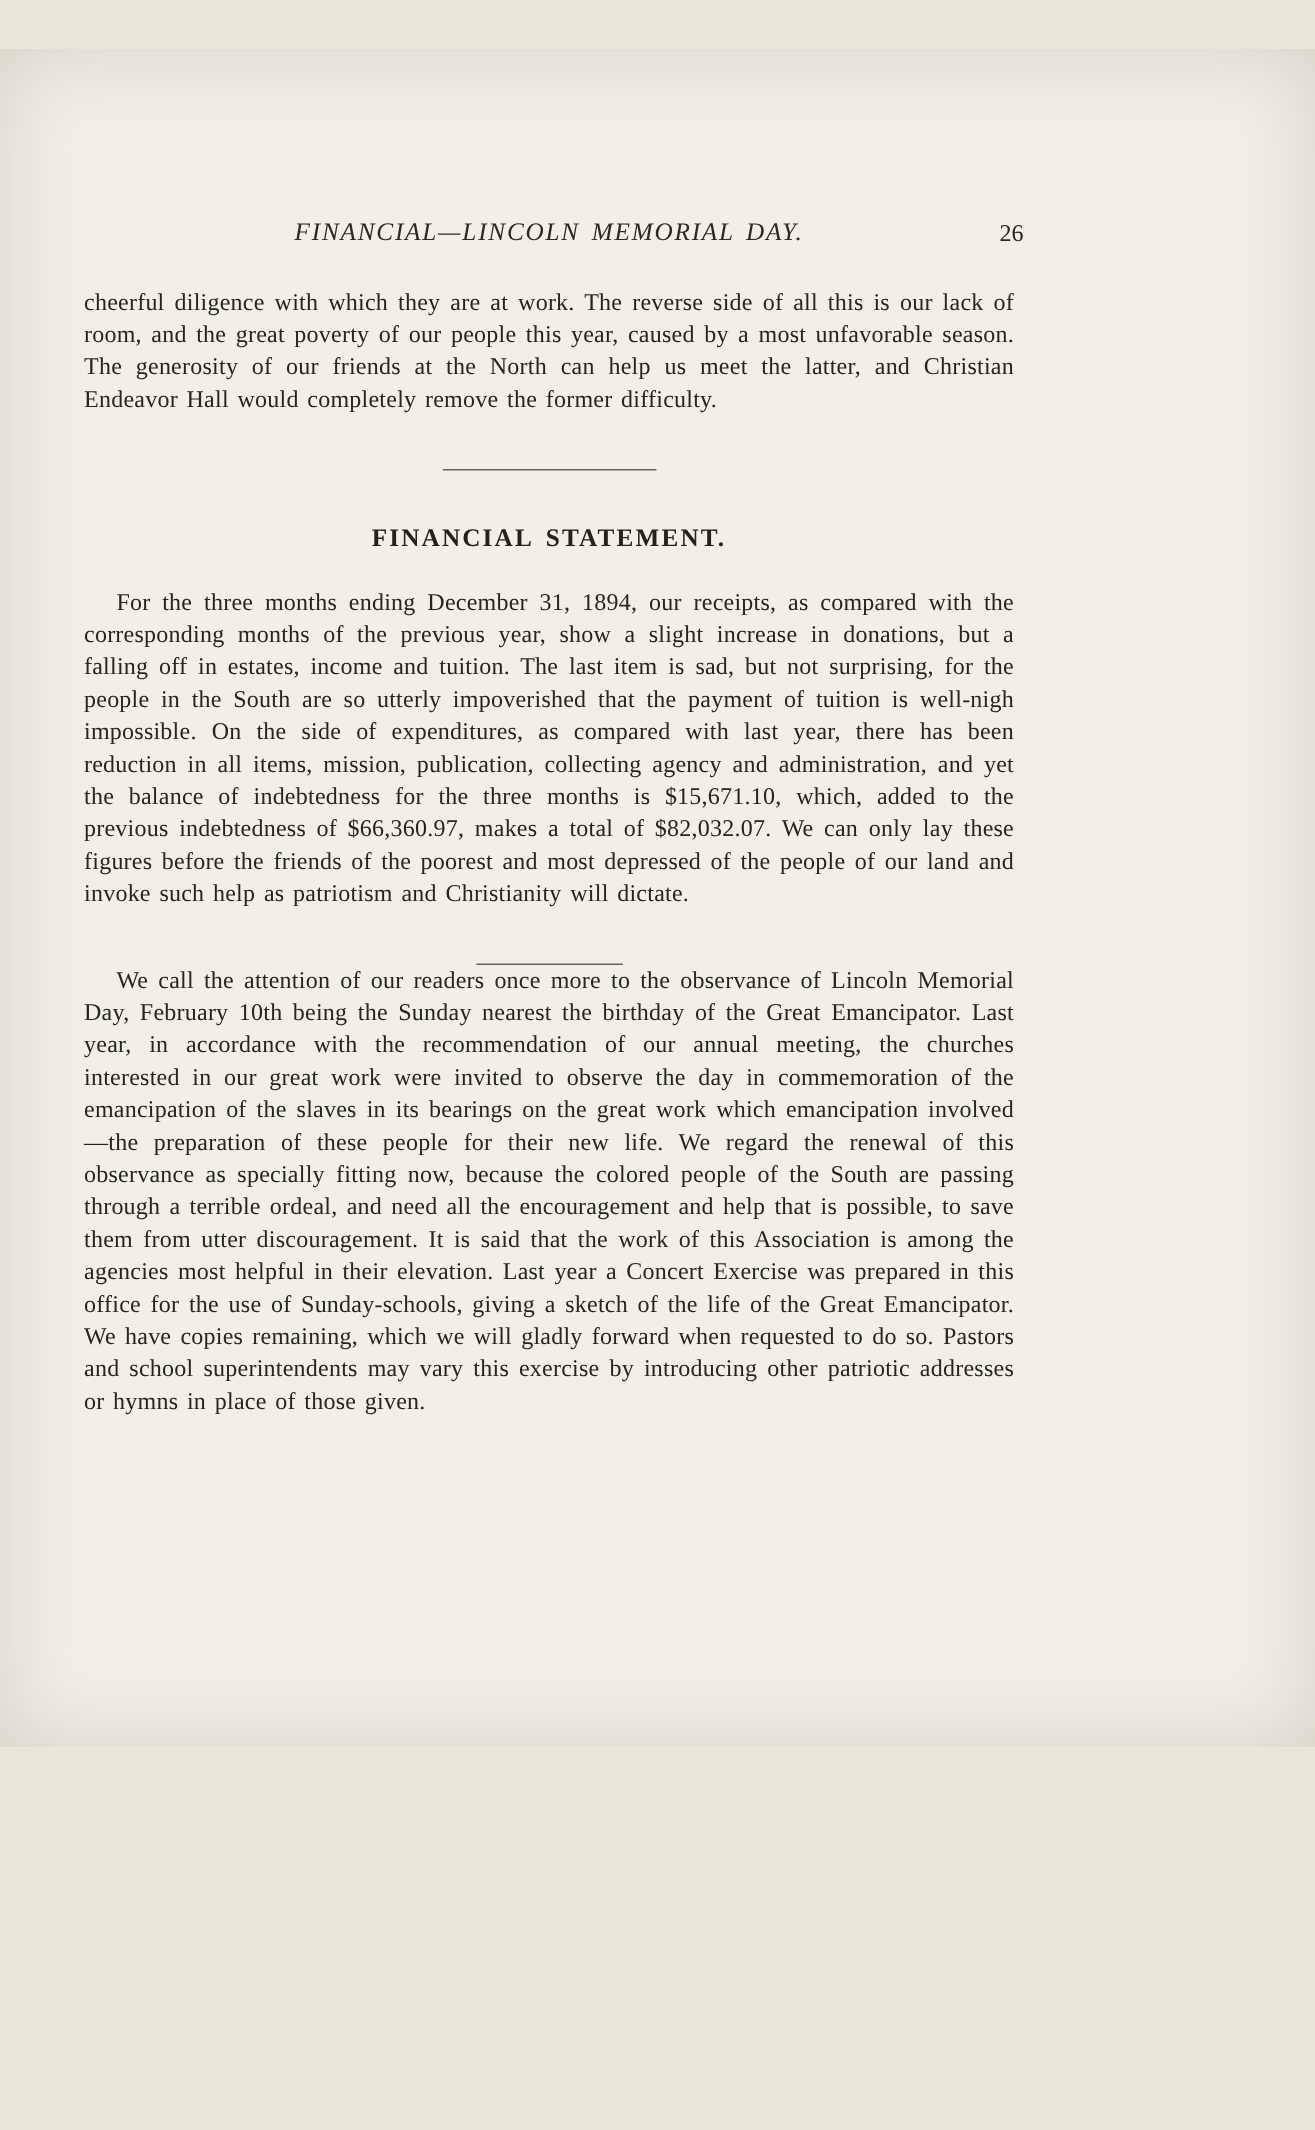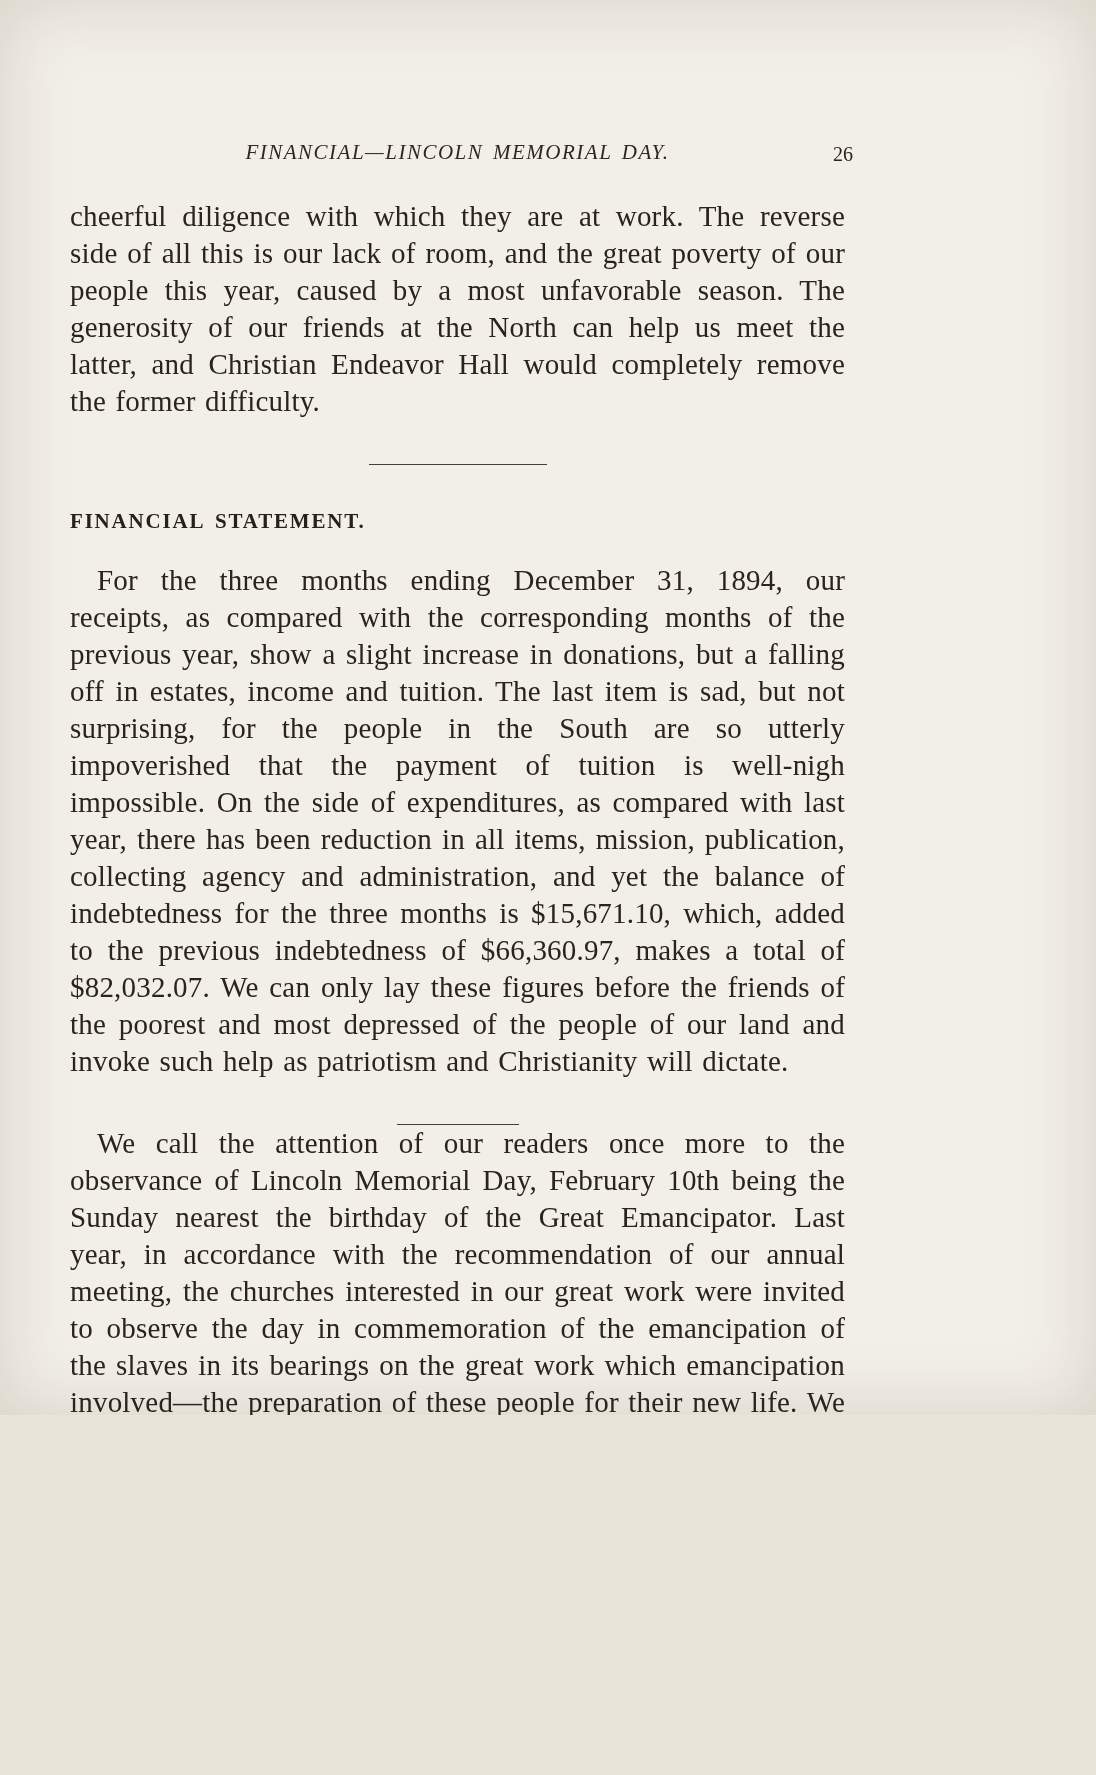--- a/index.html
+++ b/index.html
@@ -13,20 +13,21 @@
     font-family: "Liberation Serif", "DejaVu Serif", serif;
   }
   .page {
     position: relative;
     width: 1096px;
     height: 1415px;
     background: #f2efe7;
     color: #2a241c;
     box-shadow: inset 0 0 70px rgba(115, 105, 85, 0.22);
     overflow: hidden;
+    margin-top: 41px;
   }
   .content {
     position: absolute;
     left: 70px;
     top: 140px;
     width: 775px;
   }
   .running-header {
     position: relative;
     height: 30px;
@@ -42,41 +43,41 @@
     color: #2e2820;
   }
   .page-number {
     position: absolute;
     right: -8px;
     top: 3px;
     font-size: 20px;
     font-style: normal;
   }
   p.body-text {
-    font-size: 29px;
-    line-height: 37px;
+    font-size: 20px;
+    line-height: 27px;
     text-align: justify;
     margin: 0;
     letter-spacing: 0.2px;
     word-spacing: 2px;
   }
   p.indent {
     text-indent: 27px;
   }
   .divider {
     height: 1px;
     background: #463f34;
     margin: 44px auto 0 auto;
   }
   .divider.d1 { width: 178px; }
   .divider.d2 { width: 122px; }
   h2.section-heading {
     font-size: 21px;
     font-weight: bold;
-    text-align: left;
+    text-align: center;
     letter-spacing: 1.8px;
     word-spacing: 4px;
     margin: 44px 0 28px 0;
     color: #26211a;
   }
 </style>
 </head>
 <body>
 
 <div class="page">

